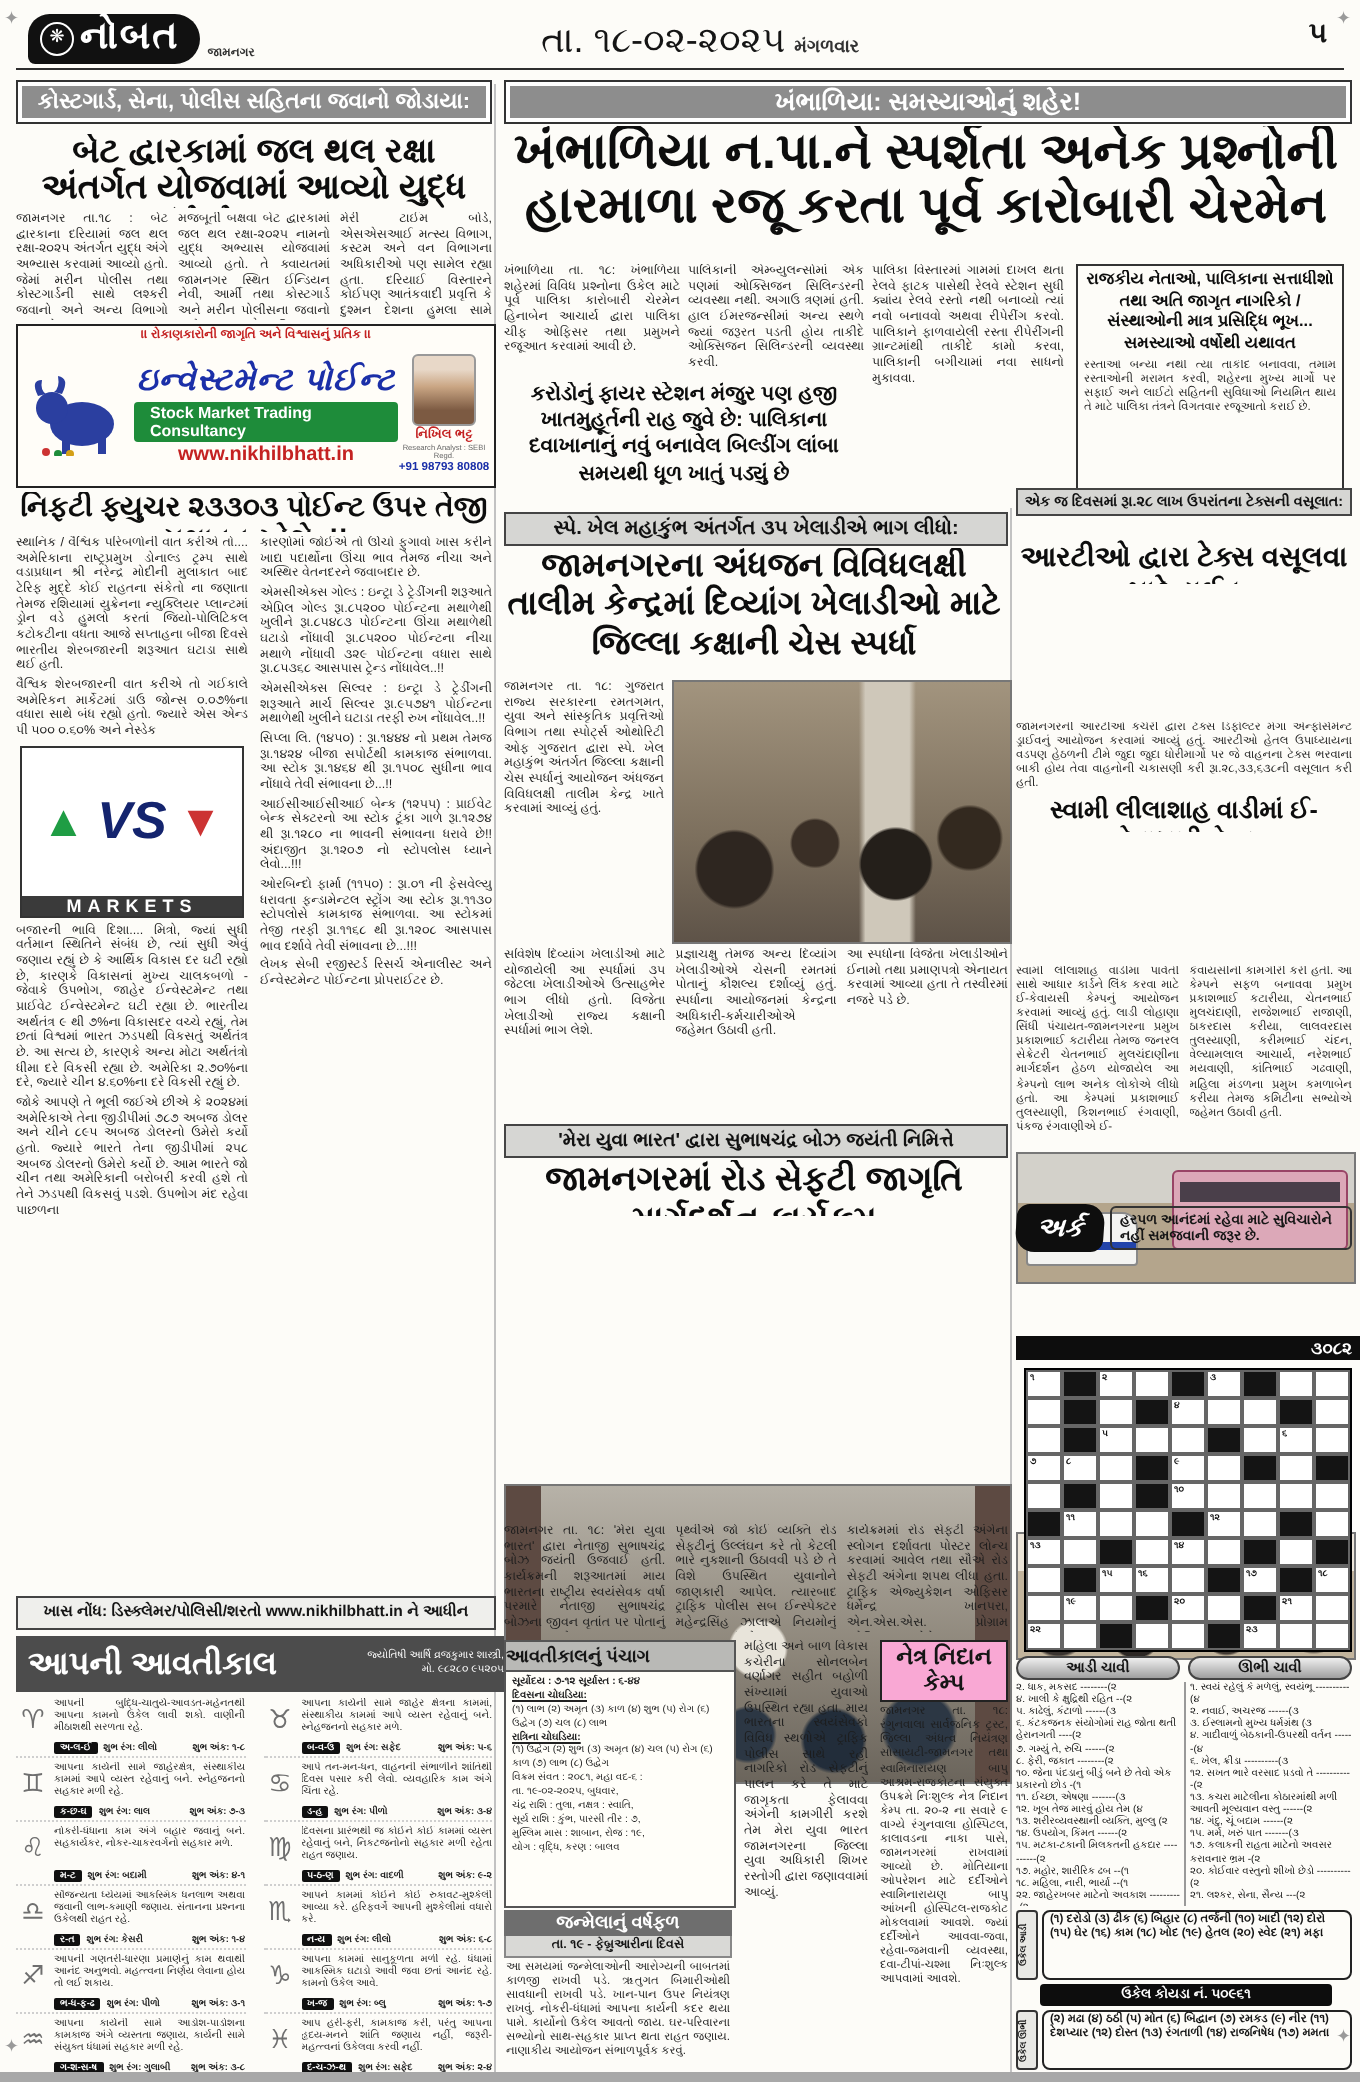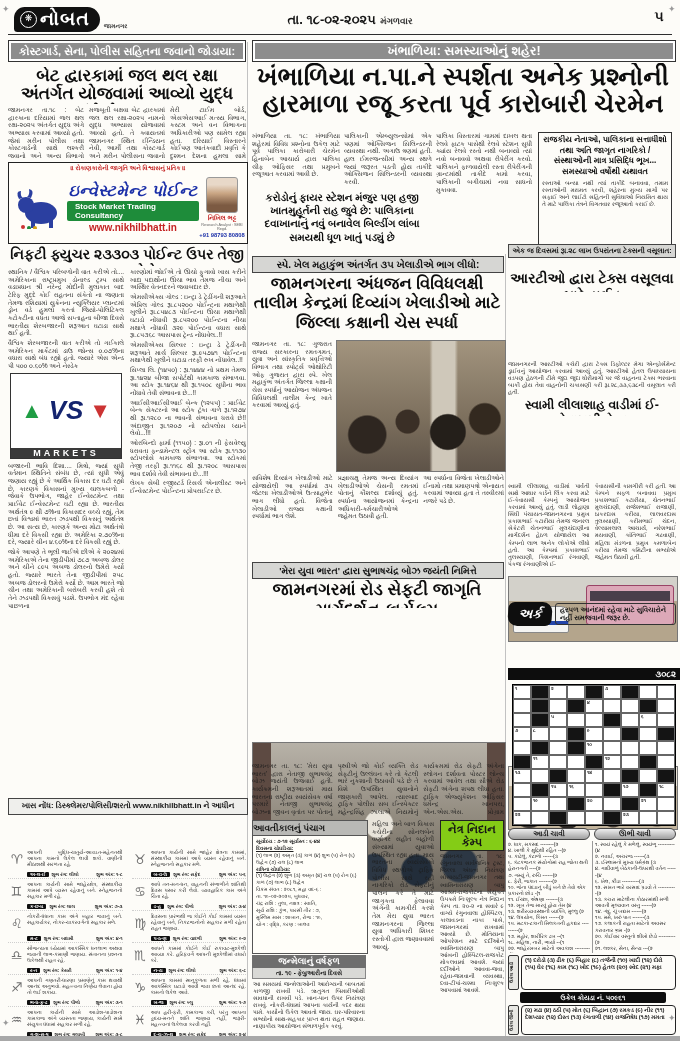--- a/index.html
+++ b/index.html
@@ -106,21 +106,21 @@
   .solbar{background:#0d0d0d;color:#fff;font-size:6.8px;font-weight:bold;text-align:center;line-height:11px;border-radius:2px;}
   
   .pan-box{border:1px solid #555;background:#fffef9;overflow:hidden;}
   .pan-head{background:#b9b9b6;font-size:9px;font-weight:bold;text-align:left;line-height:14px;border-bottom:1px solid #555;}
   .pan-lines{padding:2px 3px;}
   .pan-lines .para{font-size:5.1px;line-height:1.35;margin:0;color:#222;}
   .pan-lines .para:nth-child(2),.pan-lines .para:nth-child(4){font-weight:bold;text-decoration:underline;}
   .pan-lines .para:first-child{font-weight:bold;}
   .varsh-head{background:#6e6e6e;color:#fff;font-size:9px;font-weight:bold;text-align:center;line-height:13px;}
   .varsh-date{background:#d9d9d6;font-size:6.3px;font-weight:bold;text-align:center;line-height:10px;border:1px solid #888;border-top:none;}
-  .netra-head{border:1.4px solid #222;font-size:11.5px;font-weight:bold;text-align:center;line-height:1.1;padding:2px 0;background:#84cc16;}
+  .netra-head{border:1.4px solid #222;font-size:11.5px;font-weight:bold;text-align:center;line-height:1.1;padding:2px 0;background:#f9a8d4;}
   .pullq{font-weight:bold;font-size:10.3px;line-height:1.28;text-align:center;color:#0d0d0d;}
   .para{margin:0 0 2px 0;}
   .plist .para{font-size:6.3px;line-height:1.22;text-align:justify;color:#1d1d1d;}
   .bull-svg{display:block;}
 </style>
 </head>
 <body>
 
 <div class="sheet">
 
@@ -131,21 +131,21 @@
 
   <div class="abs masthead" style="left:14px;top:5px;height:27px;">
     <div class="mast-black">
       <span class="mast-gear">❋</span>
       <span class="mast-name">નોબત</span>
     </div>
     <span class="mast-sub">જામનગર</span>
   </div>
 
   <div class="abs ctr" style="left:230px;top:10px;width:240px;">
-    <span style="font-size:13px;font-weight:bold;">તા. ૧૮-૦૨-૨૦૨૫</span>
+    <span style="font-size:18px;font-weight:normal;">તા. ૧૮-૦૨-૨૦૨૫</span>
     <span style="font-size:9px;font-weight:bold;color:#333;">મંગળવાર</span>
   </div>
   <div class="abs ctr" style="left:648px;top:8px;width:22px;font-size:14px;font-weight:bold;">૫</div>
   <div class="abs" style="left:8px;top:34px;width:664px;border-top:1.6px solid #2e2e2e;"></div>
 
   <div class="abs vrule" style="left:247px;top:42px;height:994px;"></div>
   <div class="abs vrule" style="left:505px;top:254px;height:782px;"></div>
   <div class="abs" style="left:0;top:1036px;width:680px;height:5px;background:#a8a8a8;"></div>
 
   <div class="abs bar-outer" style="left:8px;top:40px;width:232px;">
@@ -215,20 +215,27 @@
           <p class="para">એમસીએક્સ સિલ્વર : ઇન્ટ્રા ડે ટ્રેડીંગની શરૂઆતે માર્ચ સિલ્વર રૂા.૯૫૭૪૧ પોઈન્ટના મથાળેથી ખુલીને ઘટાડા તરફી રુખ નોંધાવેલ..!!</p>
           <p class="para">સિપ્લા લિ. (૧૪૫૦) : રૂા.૧૪૪૪ નો પ્રથમ તેમજ રૂા.૧૪૨૪ બીજા સપોર્ટથી કામકાજ સંભાળવા. આ સ્ટોક રૂા.૧૪૬૪ થી રૂા.૧૫૦૮ સુધીના ભાવ નોંધાવે તેવી સંભાવના છે...!!</p>
           <p class="para">આઈસીઆઈસીઆઈ બેન્ક (૧૨૫૫) : પ્રાઈવેટ બેન્ક સેક્ટરનો આ સ્ટોક ટૂંકા ગાળે રૂા.૧૨૭૪ થી રૂા.૧૨૮૦ ના ભાવની સંભાવના ધરાવે છે!! અંદાજીત રૂા.૧૨૦૭ નો સ્ટોપલોસ ધ્યાને લેવો...!!!</p>
           <p class="para">ઓરબિન્દો ફાર્મા (૧૧૫૦) : રૂા.૦૧ ની ફેસવેલ્યુ ધરાવતા ફન્ડામેન્ટલ સ્ટ્રોંગ આ સ્ટોક રૂા.૧૧૩૦ સ્ટોપલોસે કામકાજ સંભાળવા. આ સ્ટોકમાં તેજી તરફી રૂા.૧૧૬૮ થી રૂા.૧૨૦૮ આસપાસ ભાવ દર્શાવે તેવી સંભાવના છે...!!!</p>
           <p class="para">લેખક સેબી રજીસ્ટર્ડ રિસર્ચ એનાલીસ્ટ અને ઈન્વેસ્ટમેન્ટ પોઈન્ટના પ્રોપરાઈટર છે.</p>
         </div>
     </div>
   </div>
   <div class="abs ctr" style="left:8px;top:798px;width:238px;height:15px;border:1px solid #444;background:#efefec;font-size:7.8px;font-weight:bold;line-height:14px;overflow:hidden;">ખાસ નોંધ: ડિસ્ક્લેમર/પોલિસી/શરતો www.nikhilbhatt.in ને આધીન</div>
 
+  <div class="abs horo-head" style="left:8px;top:818px;width:238px;height:28px;">
+    <div class="horo-title">આપની આવતીકાલ</div>
+    <div class="horo-credit">
+      <div>જ્યોતિષી આર્ષિ વ્રજકુમાર શાસ્ત્રી,</div>
+      <div>મો. ૯૮૨૮૦ ૯૫૨૦૫</div>
+    </div>
+  </div>
   <div class="abs h-grid" style="left:8px;top:849px;width:238px;height:187px;overflow:hidden;">
       <div class="h-entry">
         <div class="h-icon">♈</div>
         <div class="h-body">
           <div class="h-text">આપની બુદ્ધિ-ચાતુર્ય-આવડત-મહેનતથી આપના કામનો ઉકેલ લાવી શકો. વાણીની મીઠાશથી સરળતા રહે.</div>
           <div class="h-meta">
             <span class="h-badge">અ-લ-ઈ</span>
             <span class="h-color">શુભ રંગ: લીલો</span>
             <span class="h-num">શુભ અંક: ૧-૮</span>
           </div>

